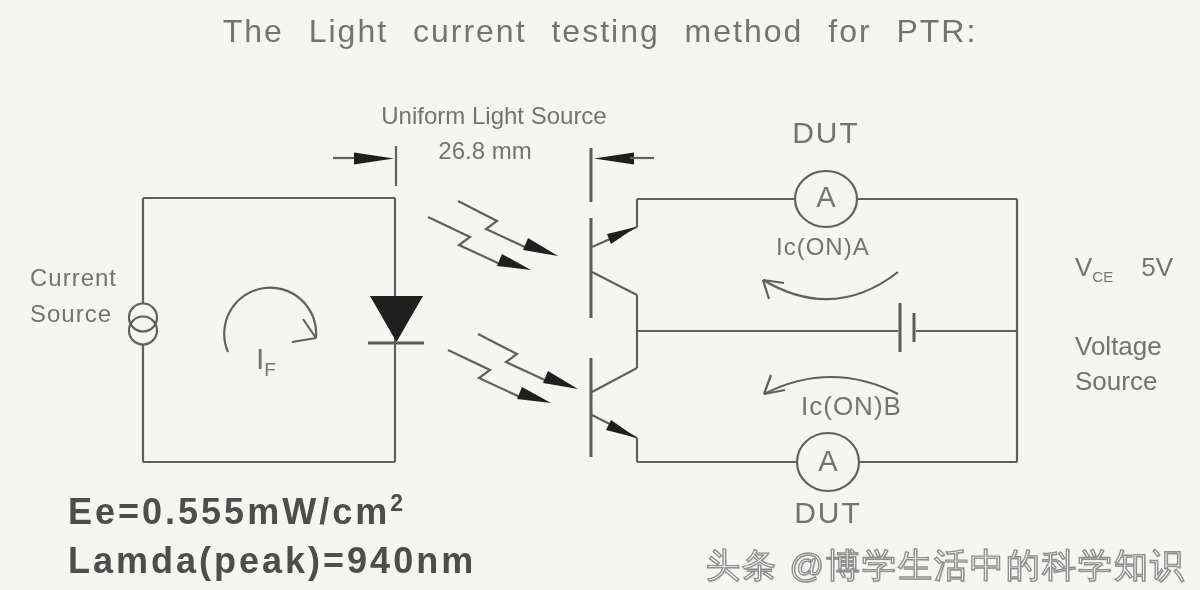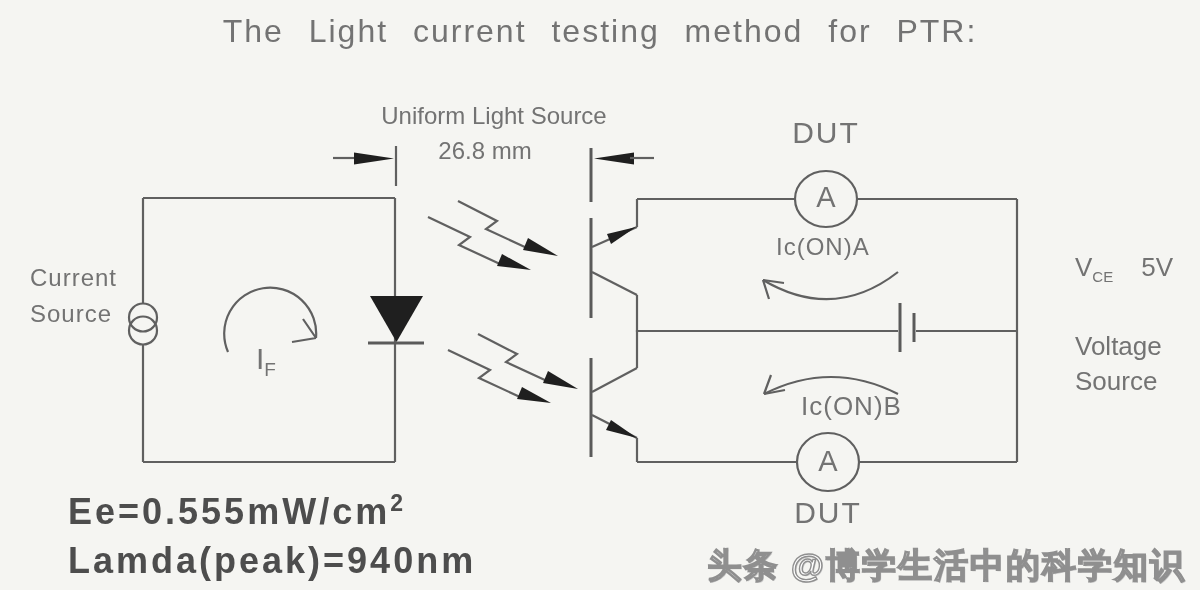--- a/index.html
+++ b/index.html
@@ -23,21 +23,21 @@
   .amp-bottom{left:808px;top:445px;width:40px;text-align:center;font-size:29px;}
   .icona{left:776px;top:233px;font-size:24px;letter-spacing:1px;}
   .iconb{left:801px;top:391px;font-size:26px;letter-spacing:1px;}
   .vsrc{left:1075px;top:250px;font-size:26px;line-height:35px;}
   .vsrc sub{font-size:15px;text-align:right;}
   .vsrc .vval{margin-left:28px;}
   .cond{left:68px;font-size:36px;letter-spacing:3px;color:#4d4d4d;font-weight:bold;}
   .cond sup{font-size:23px;}
   .ee{top:490px;}
   .lamda{top:540px;}
-  .watermark{right:14px;top:543px;font-size:34px;font-weight:bold;letter-spacing:2px;
+  .watermark{right:14px;top:543px;font-size:34px;font-weight:normal;letter-spacing:2px;
     color:#ffffff;-webkit-text-stroke:1.4px #8f8f8f;text-shadow:1px 1px 0 #c9c9c9;}
 </style>
 </head>
 <body>
 
 <div class="stage">
 
   <svg width="1200" height="590" viewBox="0 0 1200 590">
 
     <g>

